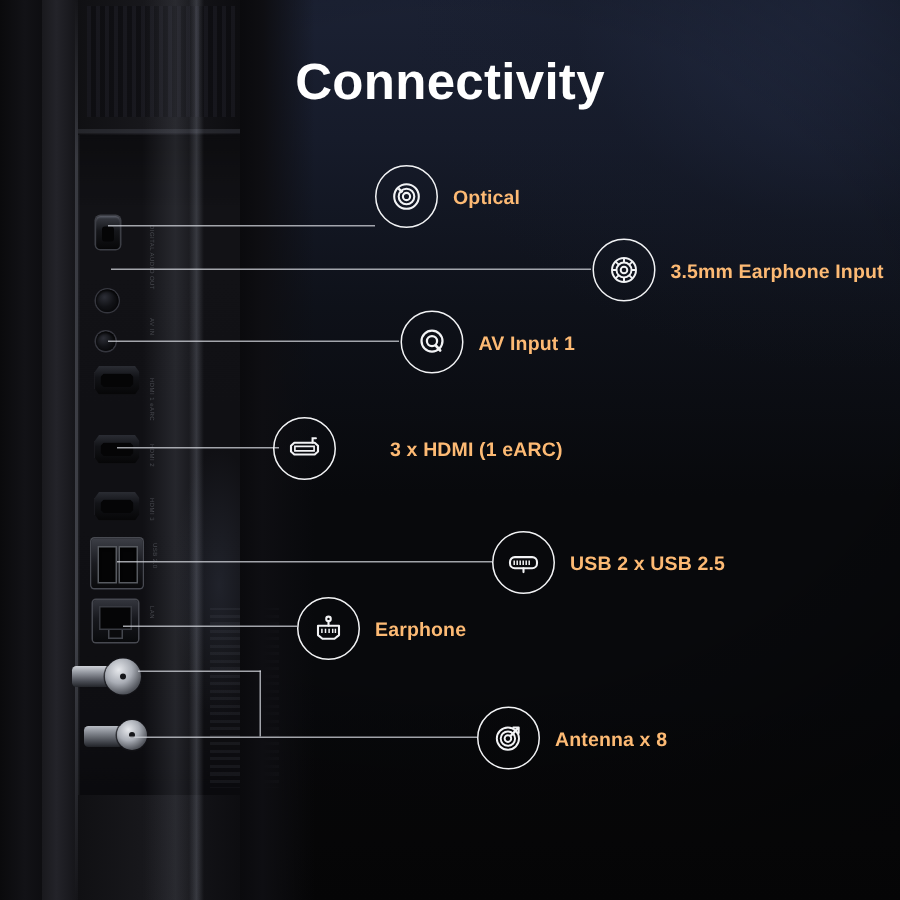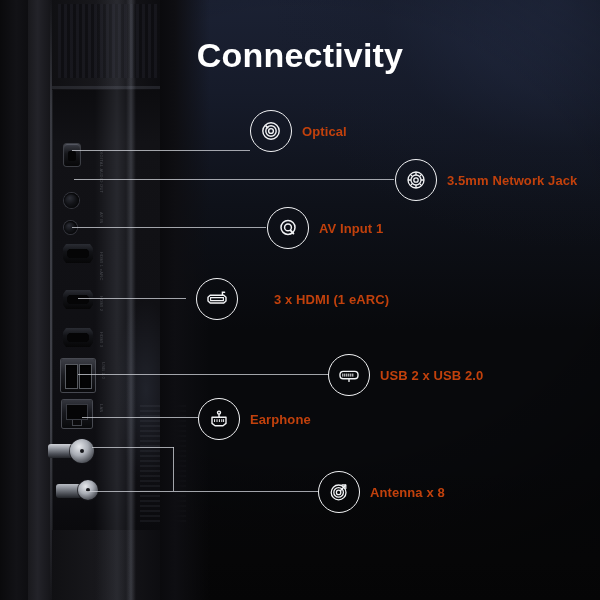--- a/index.html
+++ b/index.html
@@ -120,21 +120,21 @@
   
   .callout{position:absolute;display:flex;align-items:center;gap:10px;}
   .ico{
     width:40px;height:40px;border-radius:50%;
     border:1.6px solid #f2f3f5;
     display:flex;align-items:center;justify-content:center;
     flex:0 0 auto;background:transparent;
   }
   .ico svg{display:block;}
   .lbl{
-    color:#c2410c;font-size:13px;font-weight:700;letter-spacing:.1px;white-space:nowrap;
+    color:#fdba74;font-size:13px;font-weight:700;letter-spacing:.1px;white-space:nowrap;
     font-family:"Liberation Sans", sans-serif;
   }
 
   
   .title{
     position:absolute;left:0;top:36px;width:600px;text-align:center;
     color:#ffffff;font-size:34px;font-weight:700;letter-spacing:.2px;
     font-family:"Liberation Sans", sans-serif;
   }
 </style>
@@ -221,54 +221,54 @@
 
   <div class="callout" style="left:395px;top:159px;">
     <span class="ico">
       <svg width="24" height="24" viewBox="0 0 24 24" fill="none" stroke="#f2f3f5" stroke-width="1.3">
         <circle cx="12" cy="12" r="8"></circle>
           <circle cx="12" cy="12" r="5"></circle>
           <circle cx="12" cy="12" r="2.2"></circle>
         <path d="M12 4 L12 7M12 17 L12 20M4 12 L7 12M17 12 L20 12M6.4 6.4 L8.6 8.6M15.4 15.4 L17.6 17.6M17.6 6.4 L15.4 8.6M8.6 15.4 L6.4 17.6"></path>
       </svg>
     </span>
-    <span class="lbl">3.5mm Network Jack</span>
+    <span class="lbl">3.5mm Earphone Input</span>
   </div>
 
   <div class="callout" style="left:267px;top:207px;">
     <span class="ico">
       <svg width="24" height="24" viewBox="0 0 24 24" fill="none" stroke="#f2f3f5" stroke-width="1.5">
         <circle cx="12" cy="11.4" r="7"></circle>
           <circle cx="12" cy="11.4" r="3.4"></circle>
         <path d="M14.6 14.4 L17.4 17.6" stroke-width="1.9" stroke-linecap="round"></path>
       </svg>
     </span>
     <span class="lbl">AV Input 1</span>
   </div>
 
-  <div class="callout" style="left:196px;top:278px;gap:36px;">
+  <div class="callout" style="left:182px;top:278px;gap:36px;">
     <span class="ico">
       <svg width="26" height="22" viewBox="0 0 26 22" fill="none" stroke="#f2f3f5" stroke-width="1.4">
         <path d="M4 9.2 L6.2 7.2 L19.8 7.2 L22 9.2 L22 13 L19.8 15 L6.2 15 L4 13 Z" stroke-linejoin="round"></path>
         <path d="M6.6 9.6 L19.4 9.6 L19.4 12.6 L6.6 12.6 Z" stroke-width="1.1"></path>
         <path d="M18.4 7.2 L18.4 4.2 L20.6 4.2" stroke-linecap="round"></path>
       </svg>
     </span>
     <span class="lbl">3 x HDMI (1 eARC)</span>
   </div>
 
   <div class="callout" style="left:328px;top:354px;">
     <span class="ico">
       <svg width="26" height="20" viewBox="0 0 26 20" fill="none" stroke="#f2f3f5" stroke-width="1.4">
         <rect x="4" y="6.4" width="18" height="7.4" rx="3.2"></rect>
         <path d="M6.8 8.6 L6.8 11.6 M8.8 8.6 L8.8 11.6 M10.8 8.6 L10.8 11.6 M12.8 8.6 L12.8 11.6 M14.8 8.6 L14.8 11.6 M16.8 8.6 L16.8 11.6" stroke-width="1"></path>
         <path d="M13 13.8 L13 16.4" stroke-linecap="round"></path>
       </svg>
     </span>
-    <span class="lbl">USB 2 x USB 2.0</span>
+    <span class="lbl">USB 2 x USB 2.5</span>
   </div>
 
   <div class="callout" style="left:198px;top:398px;">
     <span class="ico">
       <svg width="24" height="22" viewBox="0 0 24 22" fill="none" stroke="#f2f3f5" stroke-width="1.4">
         <path d="M5 9.2 L19 9.2 L19 15.4 L16 17.8 L8 17.8 L5 15.4 Z" stroke-linejoin="round"></path>
         <path d="M7.6 11.2 L7.6 14 M10 11.2 L10 14 M12.4 11.2 L12.4 14 M14.8 11.2 L14.8 14 M16.6 11.2 L16.6 14" stroke-width="1"></path>
         <path d="M12 9.2 L12 6.4" stroke-linecap="round"></path>
         <circle cx="12" cy="4.6" r="1.5"></circle>
       </svg>

